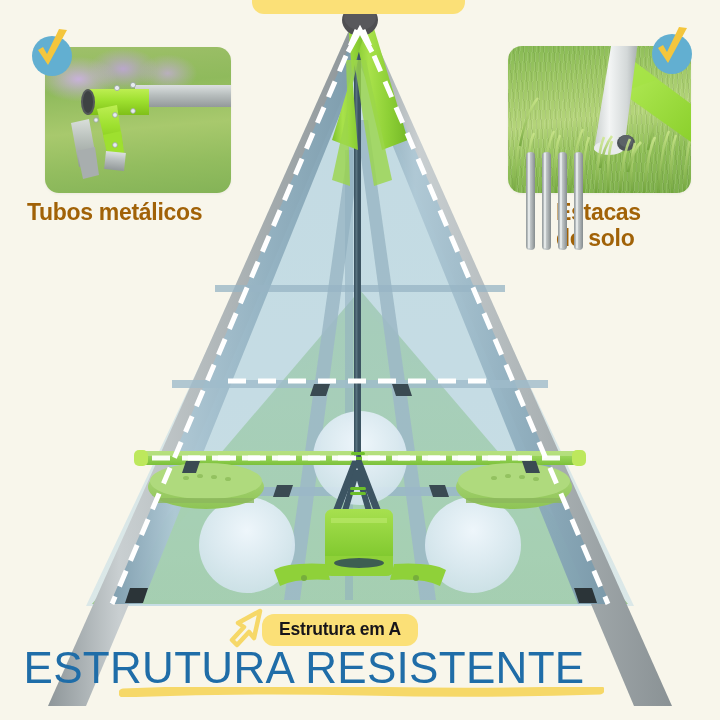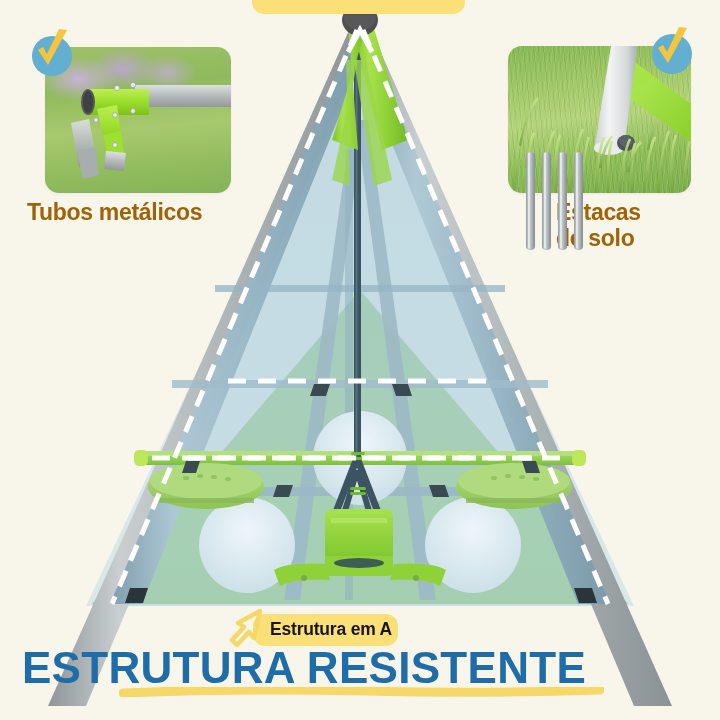--- a/index.html
+++ b/index.html
@@ -63,30 +63,30 @@
     font-weight:bold;letter-spacing:-0.3px;line-height:1.12;
   }
   .caption-left{left:27px;top:200px;font-size:23px;}
   .caption-right{left:556px;top:200px;font-size:23px;}
 
   
   .stakes{position:absolute;left:524px;top:150px;z-index:15;}
 
   
   .pill{
-    position:absolute;left:253px;top:614px;z-index:20;
+    position:absolute;left:262px;top:614px;z-index:20;
     background:#FBE077;border-radius:12px;
-    padding:5px 6px 6px 17px;
+    padding:5px 17px 6px 17px;
     font-size:17.5px;font-weight:bold;color:#17151A;
     letter-spacing:-0.2px;
   }
   .cursor{position:absolute;left:224px;top:607px;z-index:21;}
   .headline{
     position:absolute;left:0;top:643px;width:608px;text-align:center;z-index:20;
-    font-size:44px;font-weight:bold;color:#1F6DA8;letter-spacing:0.3px;
+    font-size:44px;font-weight:normal;color:#1F6DA8;letter-spacing:0.3px;
   }
   .underline{
     position:absolute;left:119px;top:687px;width:485px;height:10px;z-index:19;
   }
 </style>
 </head>
 <body>
 
 <div id="stage">
 

